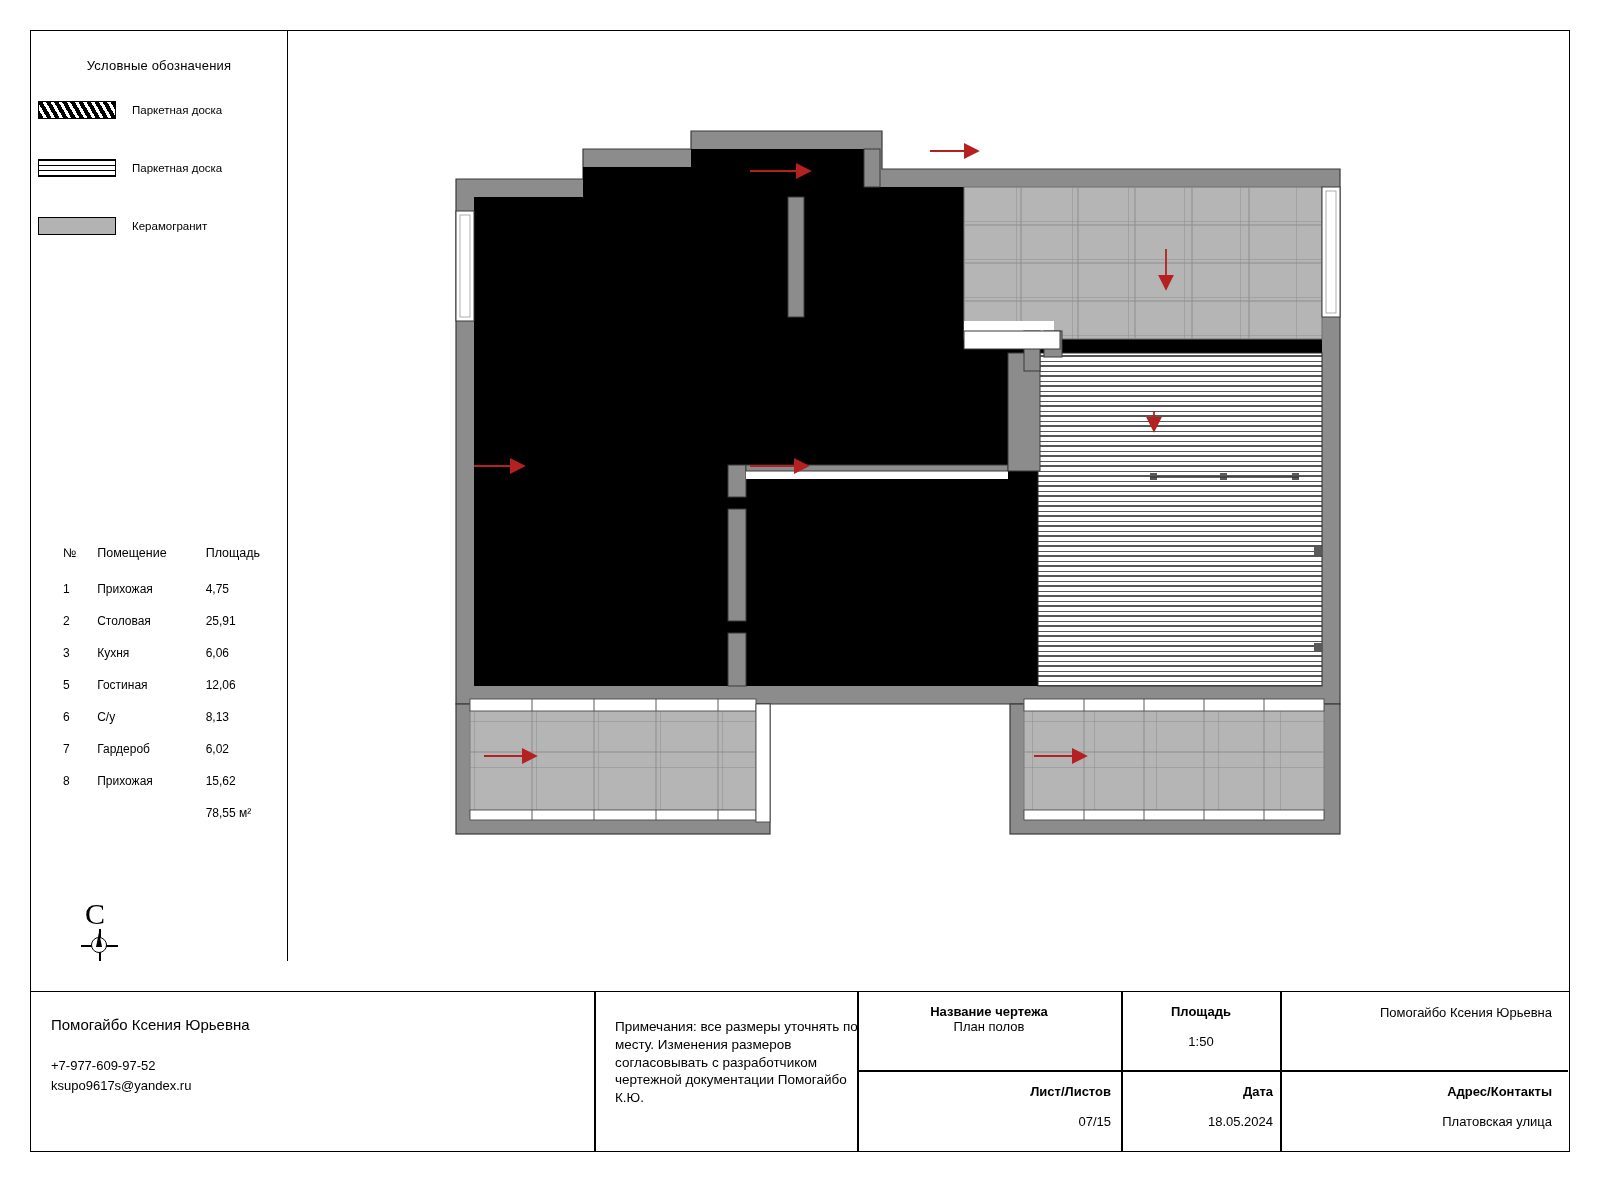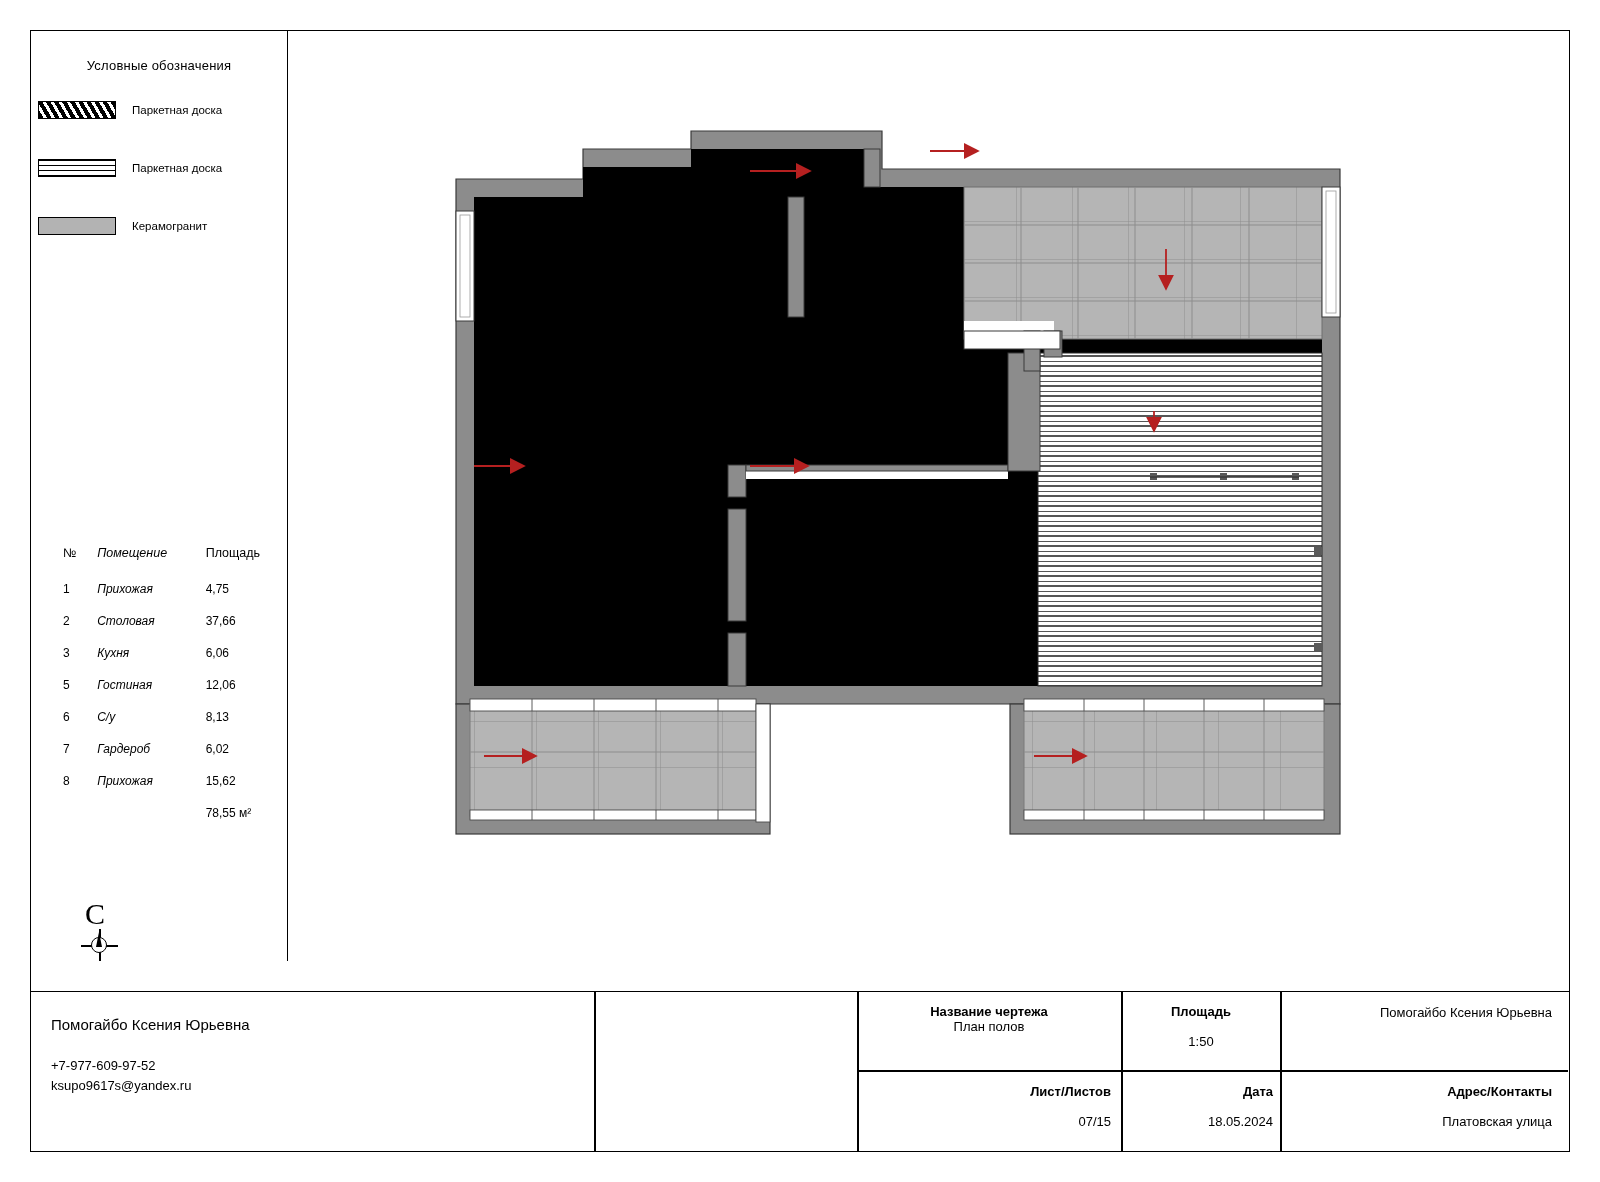--- a/index.html
+++ b/index.html
@@ -106,21 +106,21 @@
     text-align: left;
     padding: 0 0 22px 0;
     font-size: 12.5px;
   }
   #room-table td {
     padding: 0 0 18px 0;
     font-size: 12px;
     white-space: nowrap;
   }
   .col-num { width: 34px; text-align: left; padding-left: 12px !important; }
-  .col-name { width: 108px; font-style: italic; }
+  .col-name { width: 108px; }
   .col-area { width: 70px; }
   .total-row td { padding-top: 0; }
 
   
   #compass {
     position: absolute;
     left: 40px;
     top: 870px;
     width: 70px;
     height: 60px;
@@ -279,21 +279,21 @@
         </thead>
         <tbody>
           <tr>
             <td class="col-num">1</td>
             <td class="col-name">Прихожая</td>
             <td class="col-area">4,75</td>
           </tr>
           <tr>
             <td class="col-num">2</td>
             <td class="col-name">Столовая</td>
-            <td class="col-area">37,66</td>
+            <td class="col-area">25,91</td>
           </tr>
           <tr>
             <td class="col-num">3</td>
             <td class="col-name">Кухня</td>
             <td class="col-area">6,06</td>
           </tr>
           <tr>
             <td class="col-num">5</td>
             <td class="col-name">Гостиная</td>
             <td class="col-area">12,06</td>
@@ -499,20 +499,21 @@
     <div class="tb-vline" style="left:1249px;"></div>
 
     <div class="tb-hline" style="left:826px; width:711px; top:78px;"></div>
 
     <div class="tb-cell" id="tb-author">Помогайбо Ксения Юрьевна</div>
     <div class="tb-cell" id="tb-contact">
       <div>+7-977-609-97-52</div>
       <div>ksupo9617s@yandex.ru</div>
     </div>
 
+    <div class="tb-cell" id="tb-notes">Примечания: все размеры уточнять по месту. Изменения размеров согласовывать с разработчиком чертежной документации Помогайбо К.Ю.</div>
 
     <div class="tb-cell tb-label tb-center" style="left:836px; top:12px; width:244px;">Название чертежа</div>
     <div class="tb-cell tb-value tb-center" style="left:836px; top:27px; width:244px;">План полов</div>
 
     <div class="tb-cell tb-label tb-center" style="left:1098px; top:12px; width:144px;">Площадь</div>
     <div class="tb-cell tb-value tb-center" style="left:1098px; top:42px; width:144px;">1:50</div>
 
     <div class="tb-cell tb-value tb-right" style="left:1259px; top:12px; width:262px; line-height:1.4;">Помогайбо Ксения Юрьевна</div>
 
     <div class="tb-cell tb-label tb-right" style="left:836px; top:92px; width:244px;">Лист/Листов</div>

